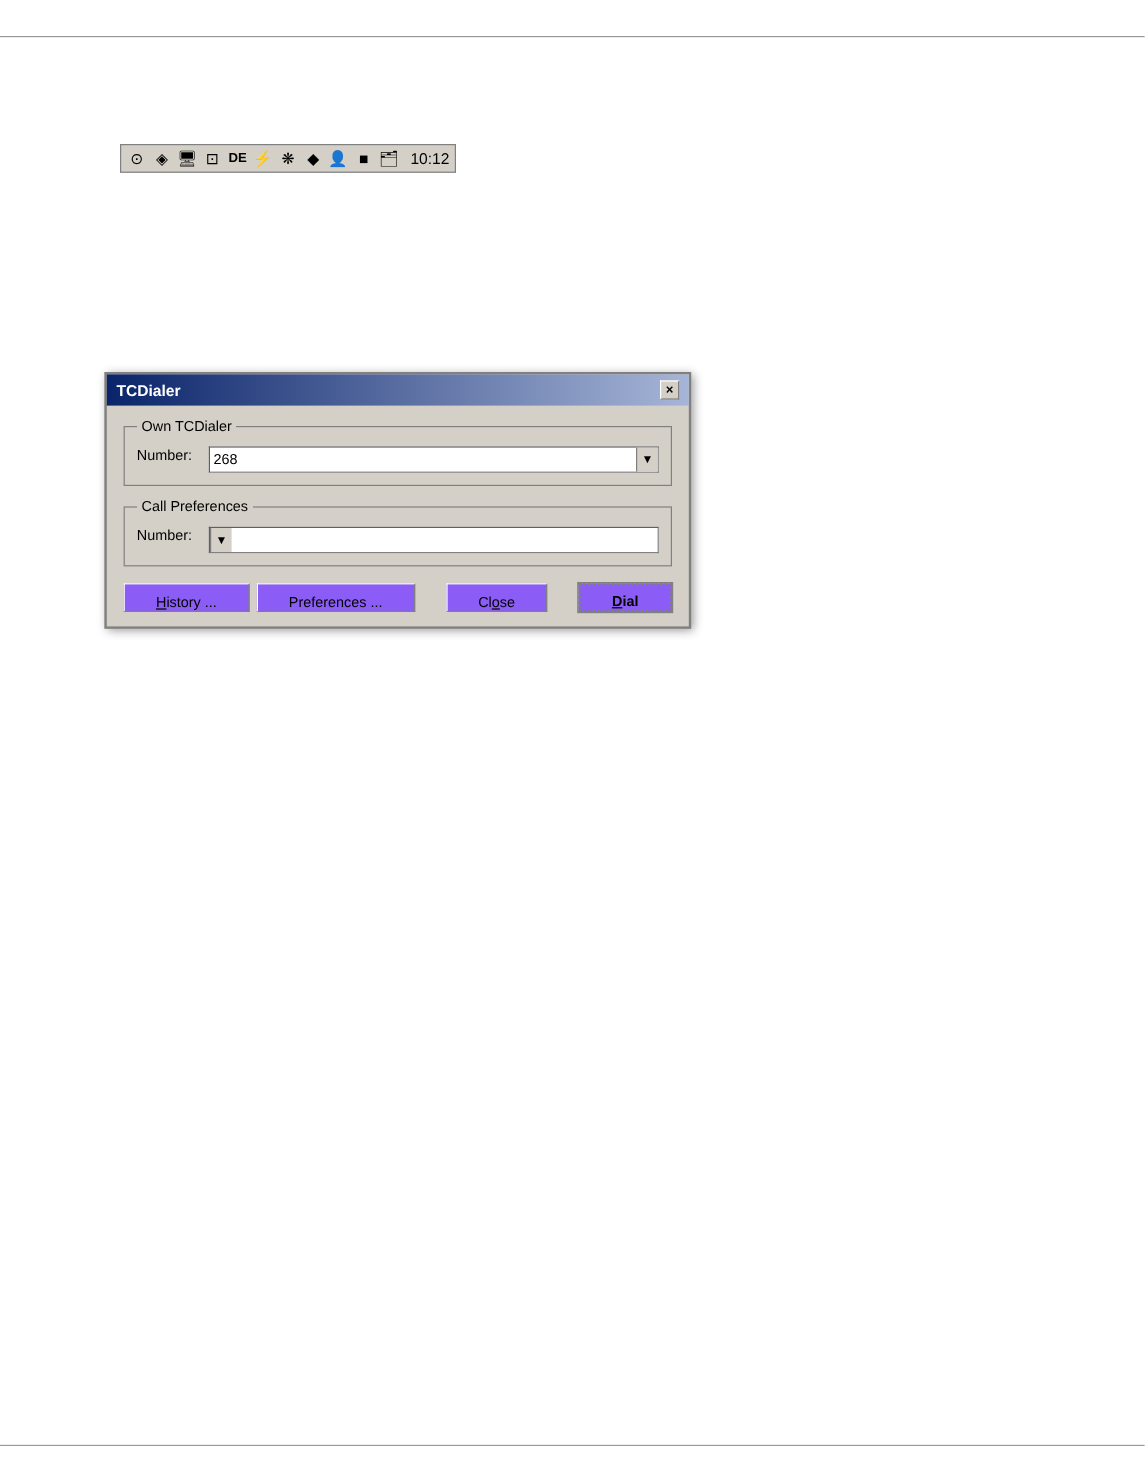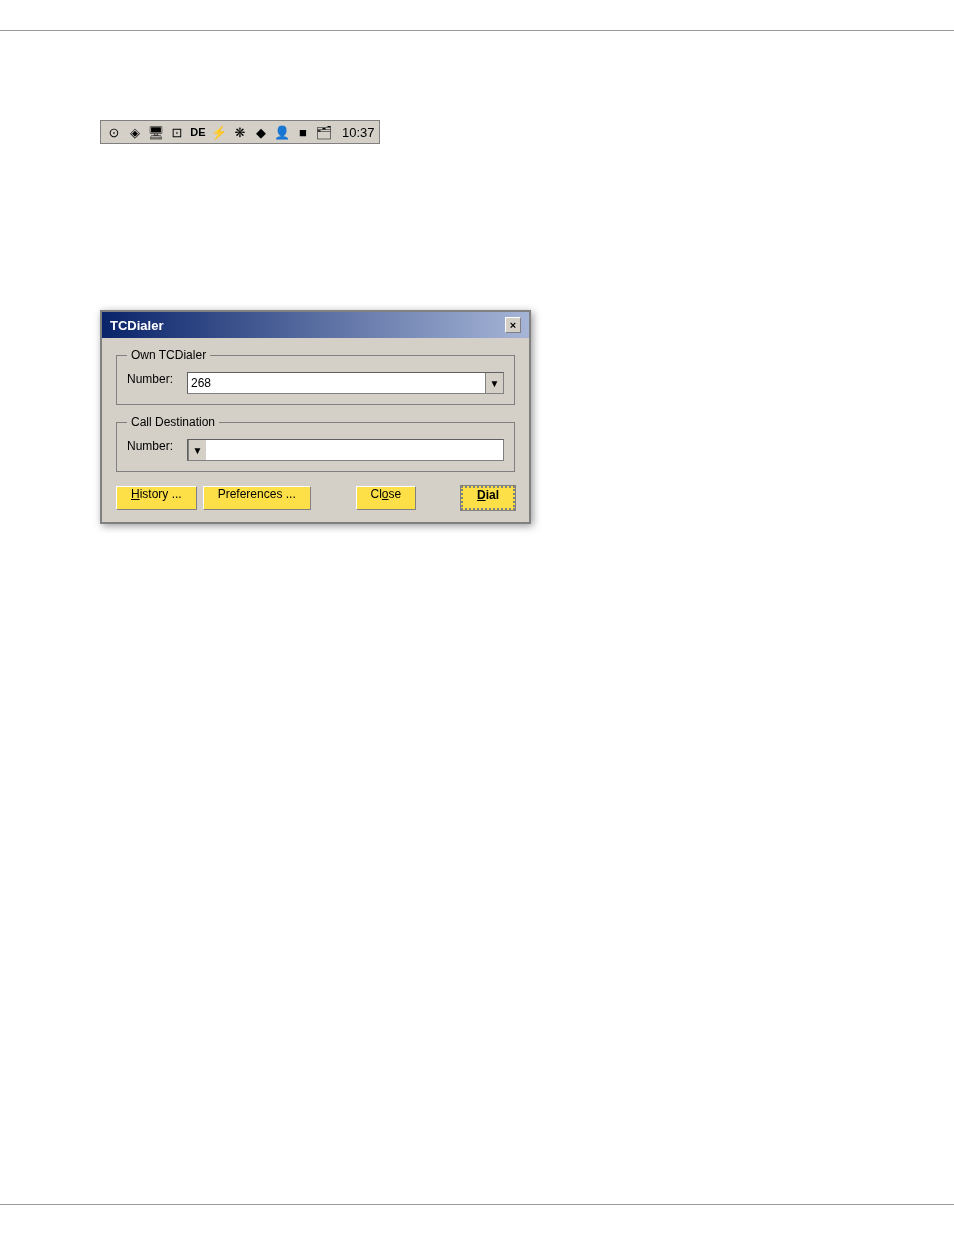--- a/index.html
+++ b/index.html
@@ -61,22 +61,22 @@
       margin-left: 6px;
       font-size: 13px;
       font-family: Arial, sans-serif;
       color: #000;
     }
 
     
     .dialog {
       position: absolute;
       top: 310px;
-      left: 100px;
-      width: 431px;
+      left: 87px;
+      width: 489px;
       background: #d4d0c8;
       border: 2px solid #808080;
       box-shadow: 2px 2px 8px rgba(0,0,0,0.4);
     }
 
     .dialog-titlebar {
       background: linear-gradient(to right, #0a246a, #a6b5d7);
       color: white;
       font-weight: bold;
       font-size: 13px;
@@ -183,33 +183,33 @@
       display: flex;
       align-items: center;
       justify-content: flex-start;
       gap: 6px;
       margin-top: 10px;
       padding-top: 4px;
     }
 
     .btn {
       height: 24px;
-      padding: 0 14px;
-      background: #fde047;
+      padding: 0 26px;
+      background: #8b5cf6;
       border: 1px solid;
       border-top-color: #ffffff;
       border-left-color: #ffffff;
       border-right-color: #808080;
       border-bottom-color: #808080;
       font-size: 12px;
       font-family: Arial, sans-serif;
       cursor: pointer;
       color: #000;
       display: flex;
-      align-items: flex-start;
+      align-items: flex-end;
       justify-content: center;
       outline: none;
     }
 
     
     .btn-dial {
       border: 2px dotted #808080;
       outline: 1px solid #808080;
       margin-left: auto;
       font-weight: bold;
@@ -232,21 +232,21 @@
   <span class="taskbar-icon">◈</span>
   <span class="taskbar-icon">🖥</span>
   <span class="taskbar-icon">⊡</span>
   <span class="taskbar-icon" style="font-size:11px;font-weight:bold;">DE</span>
   <span class="taskbar-icon">⚡</span>
   <span class="taskbar-icon">❋</span>
   <span class="taskbar-icon">◆</span>
   <span class="taskbar-icon">👤</span>
   <span class="taskbar-icon">■</span>
   <span class="taskbar-icon">🗂</span>
-  <span class="taskbar-time">10:37</span>
+  <span class="taskbar-time">10:12</span>
 </div>
 
 <div class="dialog">
 
   <div class="dialog-titlebar">
     <span class="dialog-title-text">TCDialer</span>
     <div class="dialog-close-btn">×</div>
   </div>
 
   <div class="dialog-body">
@@ -256,21 +256,21 @@
       <div class="field-row">
         <span class="field-label">Number:</span>
         <div class="field-input-wrapper">
           <input class="field-input" type="text" value="268" style="">
           <div class="field-dropdown-btn">▼</div>
         </div>
       </div>
     </fieldset>
 
     <fieldset class="field-group">
-      <legend>Call Destination</legend>
+      <legend>Call Preferences</legend>
       <div class="field-row">
         <span class="field-label">Number:</span>
         <div class="field-input-wrapper">
           <div class="field-dropdown-btn">▼</div>
         </div>
       </div>
     </fieldset>
 
     <div class="button-row">
       <button class="btn">

